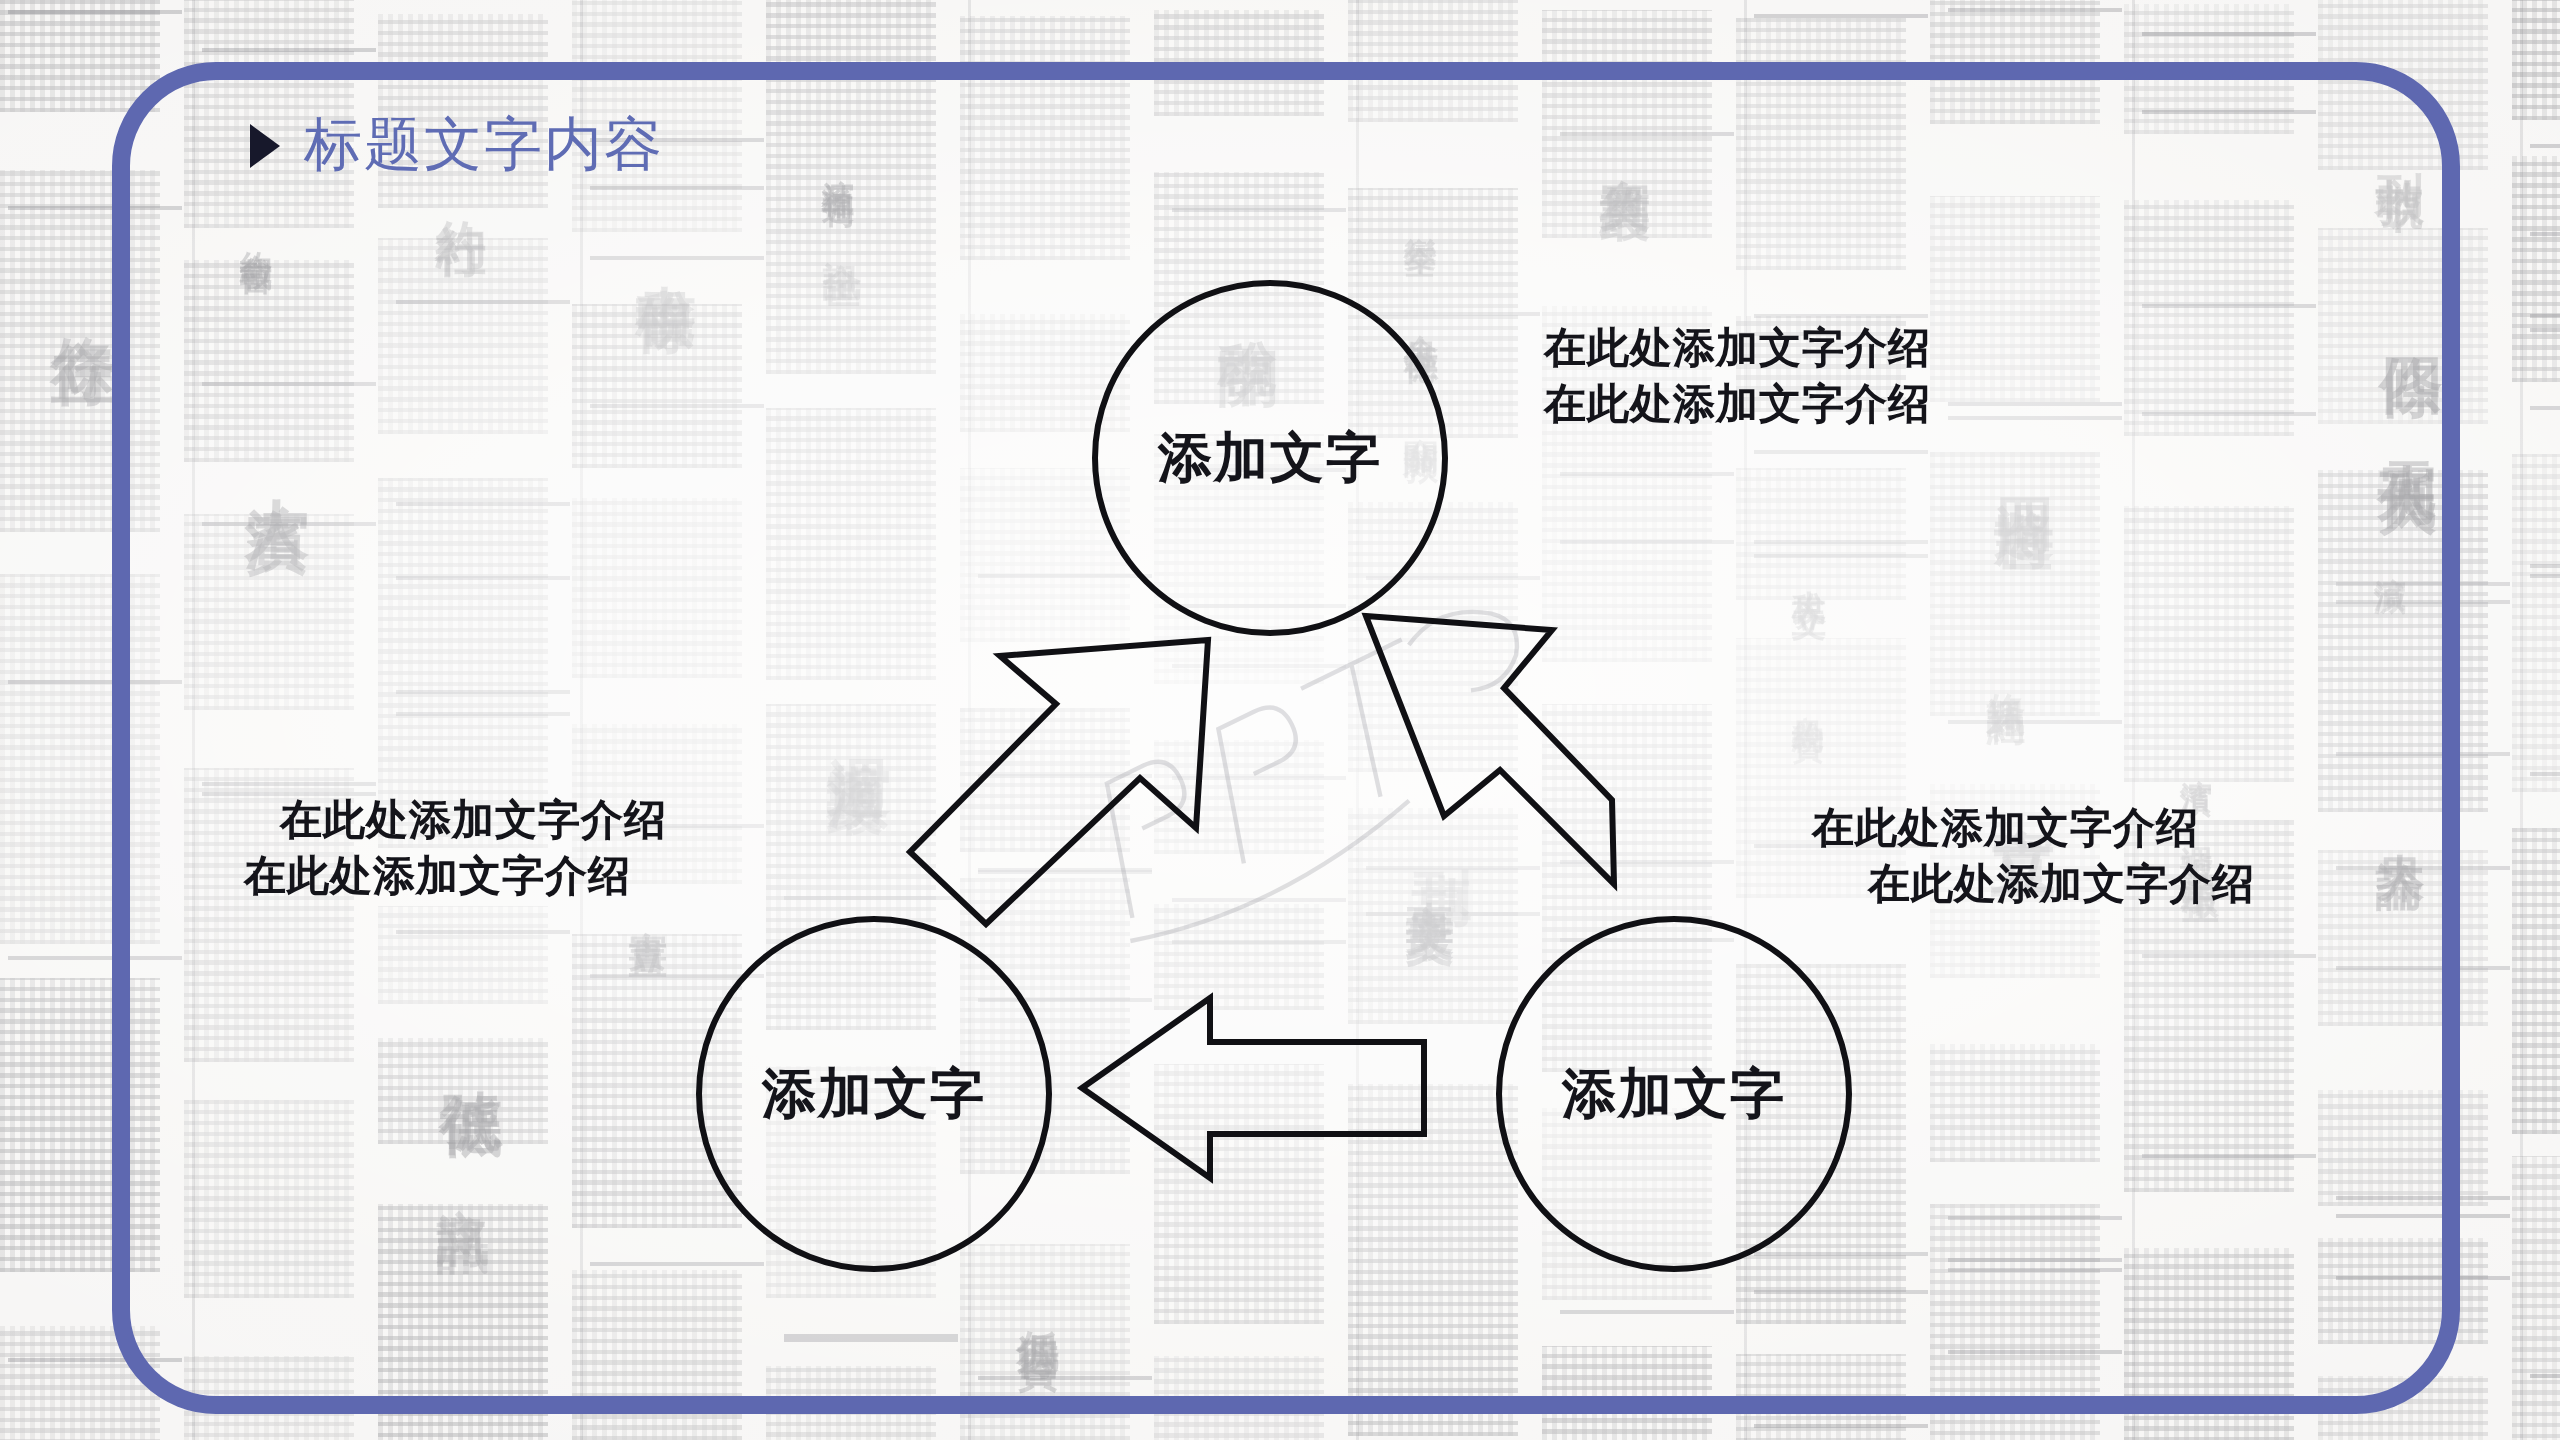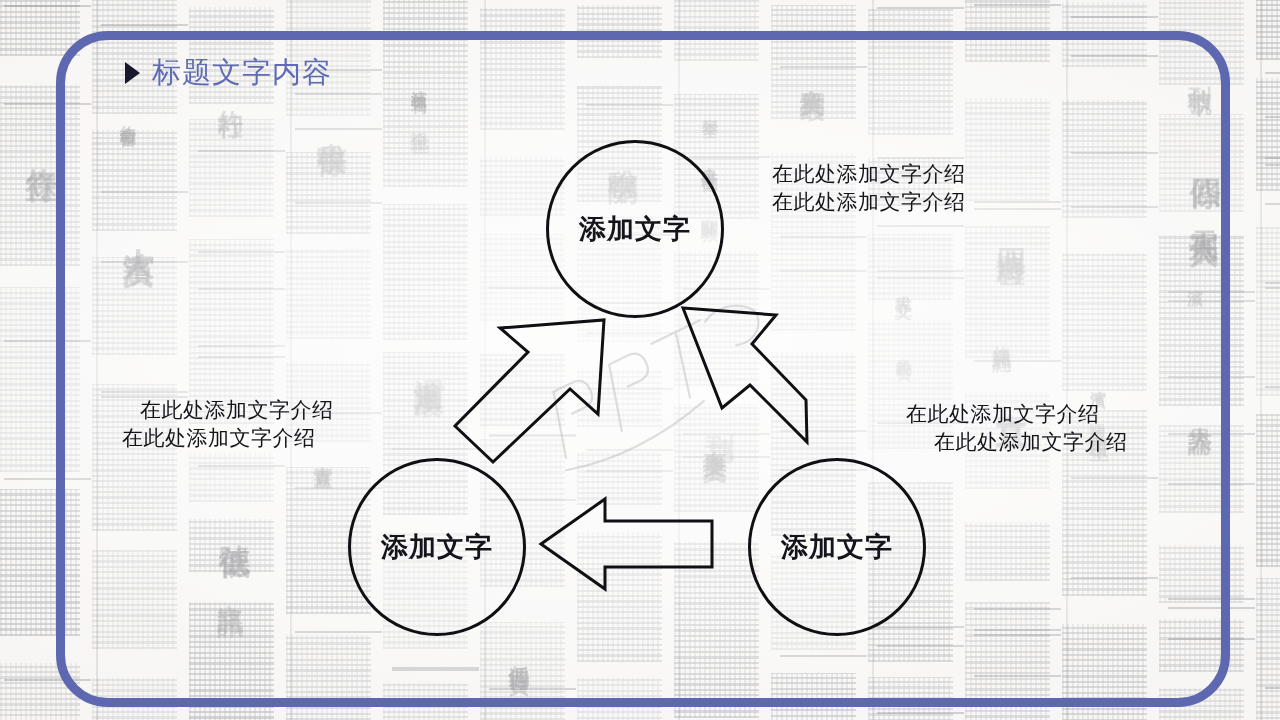--- a/index.html
+++ b/index.html
@@ -74,21 +74,21 @@
     display:flex;align-items:center;justify-content:center;
   }
   .circle span{
     font-size:27px;font-weight:700;color:#14141a;letter-spacing:1px;
     font-family:"DejaVu Sans","Liberation Sans",sans-serif;white-space:nowrap;
   }
   .c-top{left:546px;top:140px;width:172px;height:172px;}
   .c-bl {left:348px;top:458px;width:172px;height:172px;}
   .c-br {left:748px;top:458px;width:172px;height:172px;}
 
-  .caption{position:absolute;color:#14141a;font-weight:400;font-size:21px;
+  .caption{position:absolute;color:#14141a;font-weight:700;font-size:21px;
     line-height:1.35;letter-spacing:0.5px;white-space:nowrap;
     font-family:"DejaVu Sans","Liberation Sans",sans-serif;}
   .cap-top{left:744px;top:160px;text-align:right;}
   .cap-top .l2{margin-left:28px;}
   .cap-left{left:122px;top:396px;text-align:left;}
   .cap-left .l1{margin-left:18px;}
   .cap-right{left:906px;top:400px;text-align:left;}
   .cap-right .l2{margin-left:28px;}
 </style>
 </head>

